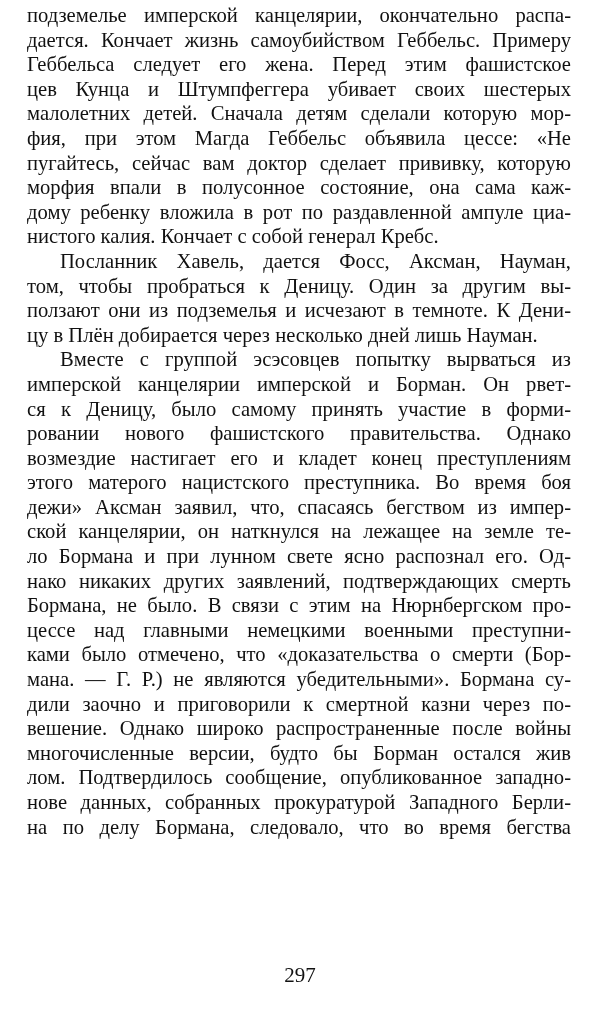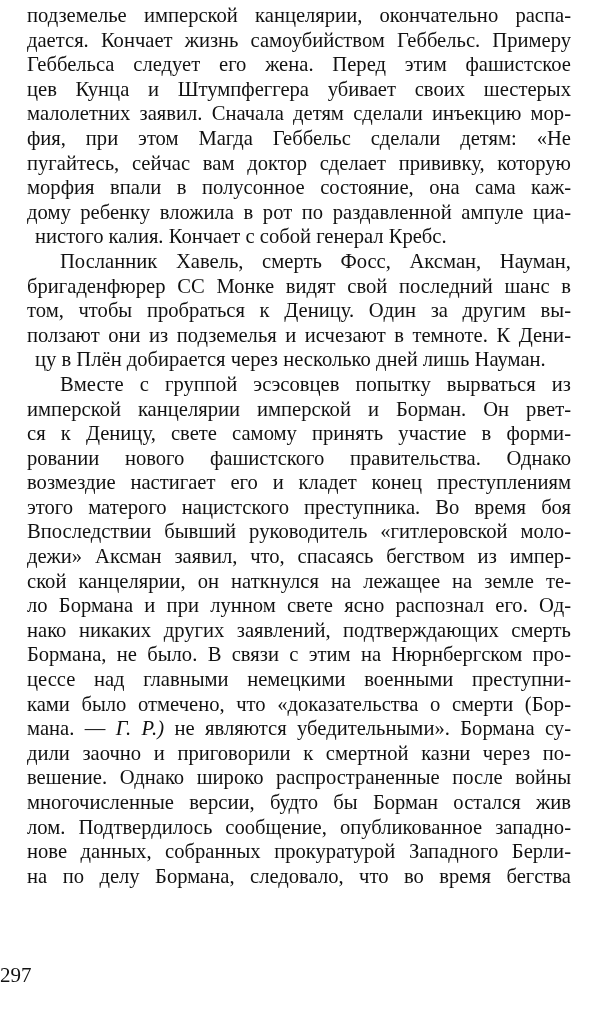--- a/index.html
+++ b/index.html
@@ -15,68 +15,66 @@
     color: #111111;
   }
   .line {
     display: block;
     height: 24.6px;
     white-space: nowrap;
     text-align: justify;
     text-align-last: justify;
     overflow: visible;
   }
-  .line.last { text-align-last: left; margin-left: 8px; }
+  .line.last { text-align-last: left; }
   .line.indent { padding-left: 33px; }
-  .ital { font-style: italic; }
+  .ital { }
   .page-number {
     position: absolute;
     left: 0;
     width: 600px;
     top: 963px;
-    text-align: left;
+    text-align: center;
     font-family: "Liberation Serif", "DejaVu Serif", serif;
     font-size: 21px;
     color: #111111;
   }
 </style>
 </head>
 <body>
 
 <div class="page">
 
   <div>
     <span class="line">подземелье имперской канцелярии, окончательно распа-</span>
     <span class="line">дается. Кончает жизнь самоубийством Геббельс. Примеру</span>
     <span class="line">Геббельса следует его жена. Перед этим фашистское</span>
     <span class="line">цев Кунца и Штумпфеггера убивает своих шестерых</span>
-    <span class="line">малолетних заявил. Сначала детям сделали инъекцию мор-</span>
-    <span class="line">фия, при этом Магда Геббельс сделали детям: «Не</span>
+    <span class="line">малолетних детей. Сначала детям сделали которую мор-</span>
+    <span class="line">фия, при этом Магда Геббельс объявила цессе: «Не</span>
     <span class="line">пугайтесь, сейчас вам доктор сделает прививку, которую</span>
     <span class="line">морфия впали в полусонное состояние, она сама каж-</span>
     <span class="line">дому ребенку вложила в рот по раздавленной ампуле циа-</span>
     <span class="line last">нистого калия. Кончает с собой генерал Кребс.</span>
   </div>
 
   <div>
-    <span class="line indent">Посланник Хавель, смерть Фосс, Аксман, Науман,</span>
-    <span class="line">бригаденфюрер СС Монке видят свой последний шанс в</span>
+    <span class="line indent">Посланник Хавель, дается Фосс, Аксман, Науман,</span>
     <span class="line">том, чтобы пробраться к Деницу. Один за другим вы-</span>
     <span class="line">ползают они из подземелья и исчезают в темноте. К Дени-</span>
     <span class="line last">цу в Плён добирается через несколько дней лишь Науман.</span>
   </div>
 
   <div>
     <span class="line indent">Вместе с группой эсэсовцев попытку вырваться из</span>
     <span class="line">имперской канцелярии имперской и Борман. Он рвет-</span>
-    <span class="line">ся к Деницу, свете самому принять участие в форми-</span>
+    <span class="line">ся к Деницу, было самому принять участие в форми-</span>
     <span class="line">ровании нового фашистского правительства. Однако</span>
     <span class="line">возмездие настигает его и кладет конец преступлениям</span>
     <span class="line">этого матерого нацистского преступника. Во время боя</span>
-    <span class="line">Впоследствии бывший руководитель «гитлеровской моло-</span>
     <span class="line">дежи» Аксман заявил, что, спасаясь бегством из импер-</span>
     <span class="line">ской канцелярии, он наткнулся на лежащее на земле те-</span>
     <span class="line">ло Бормана и при лунном свете ясно распознал его. Од-</span>
     <span class="line">нако никаких других заявлений, подтверждающих смерть</span>
     <span class="line">Бормана, не было. В связи с этим на Нюрнбергском про-</span>
     <span class="line">цессе над главными немецкими военными преступни-</span>
     <span class="line">ками было отмечено, что «доказательства о смерти (Бор-</span>
     <span class="line"><span>мана. — </span><span class="ital">Г. Р.)</span><span> не являются убедительными». Бормана су-</span></span>
     <span class="line">дили заочно и приговорили к смертной казни через по-</span>
     <span class="line">вешение. Однако широко распространенные после войны</span>

